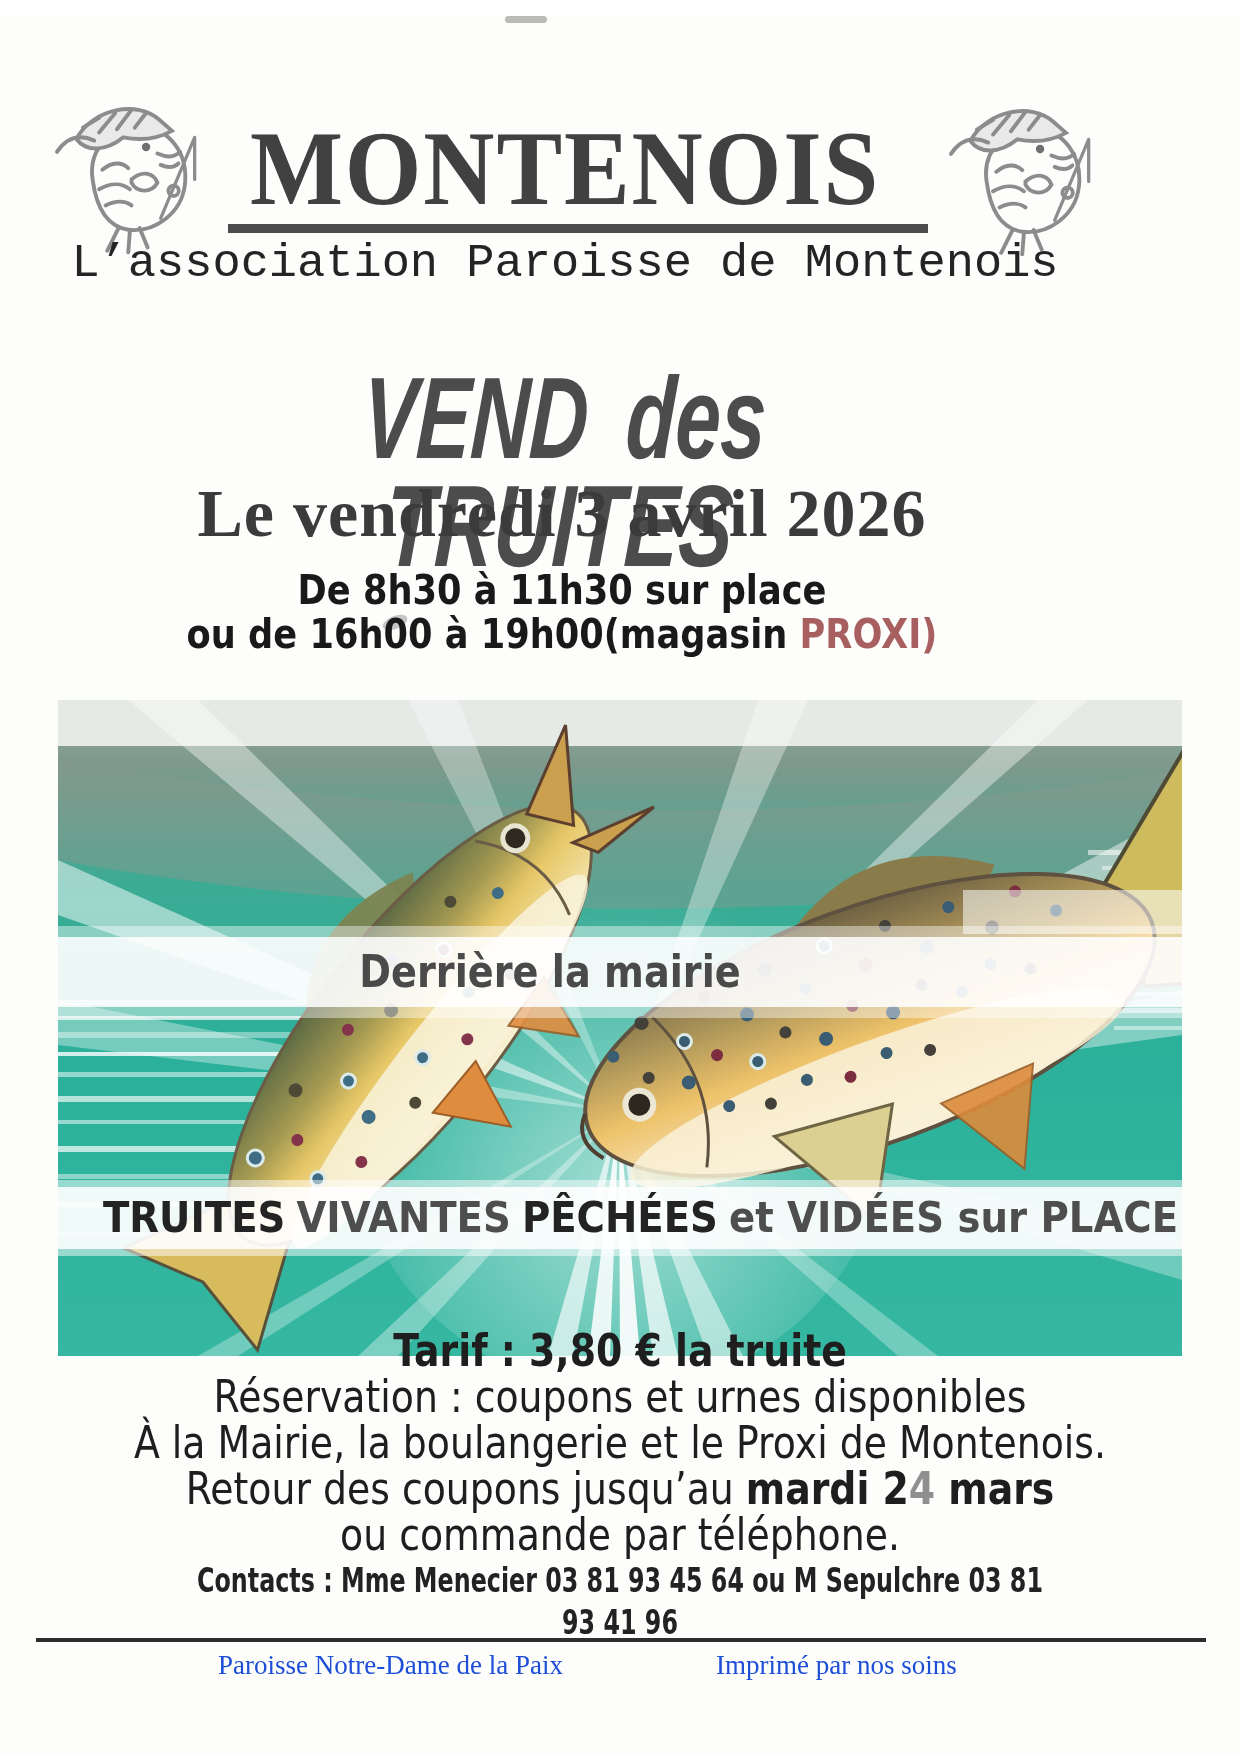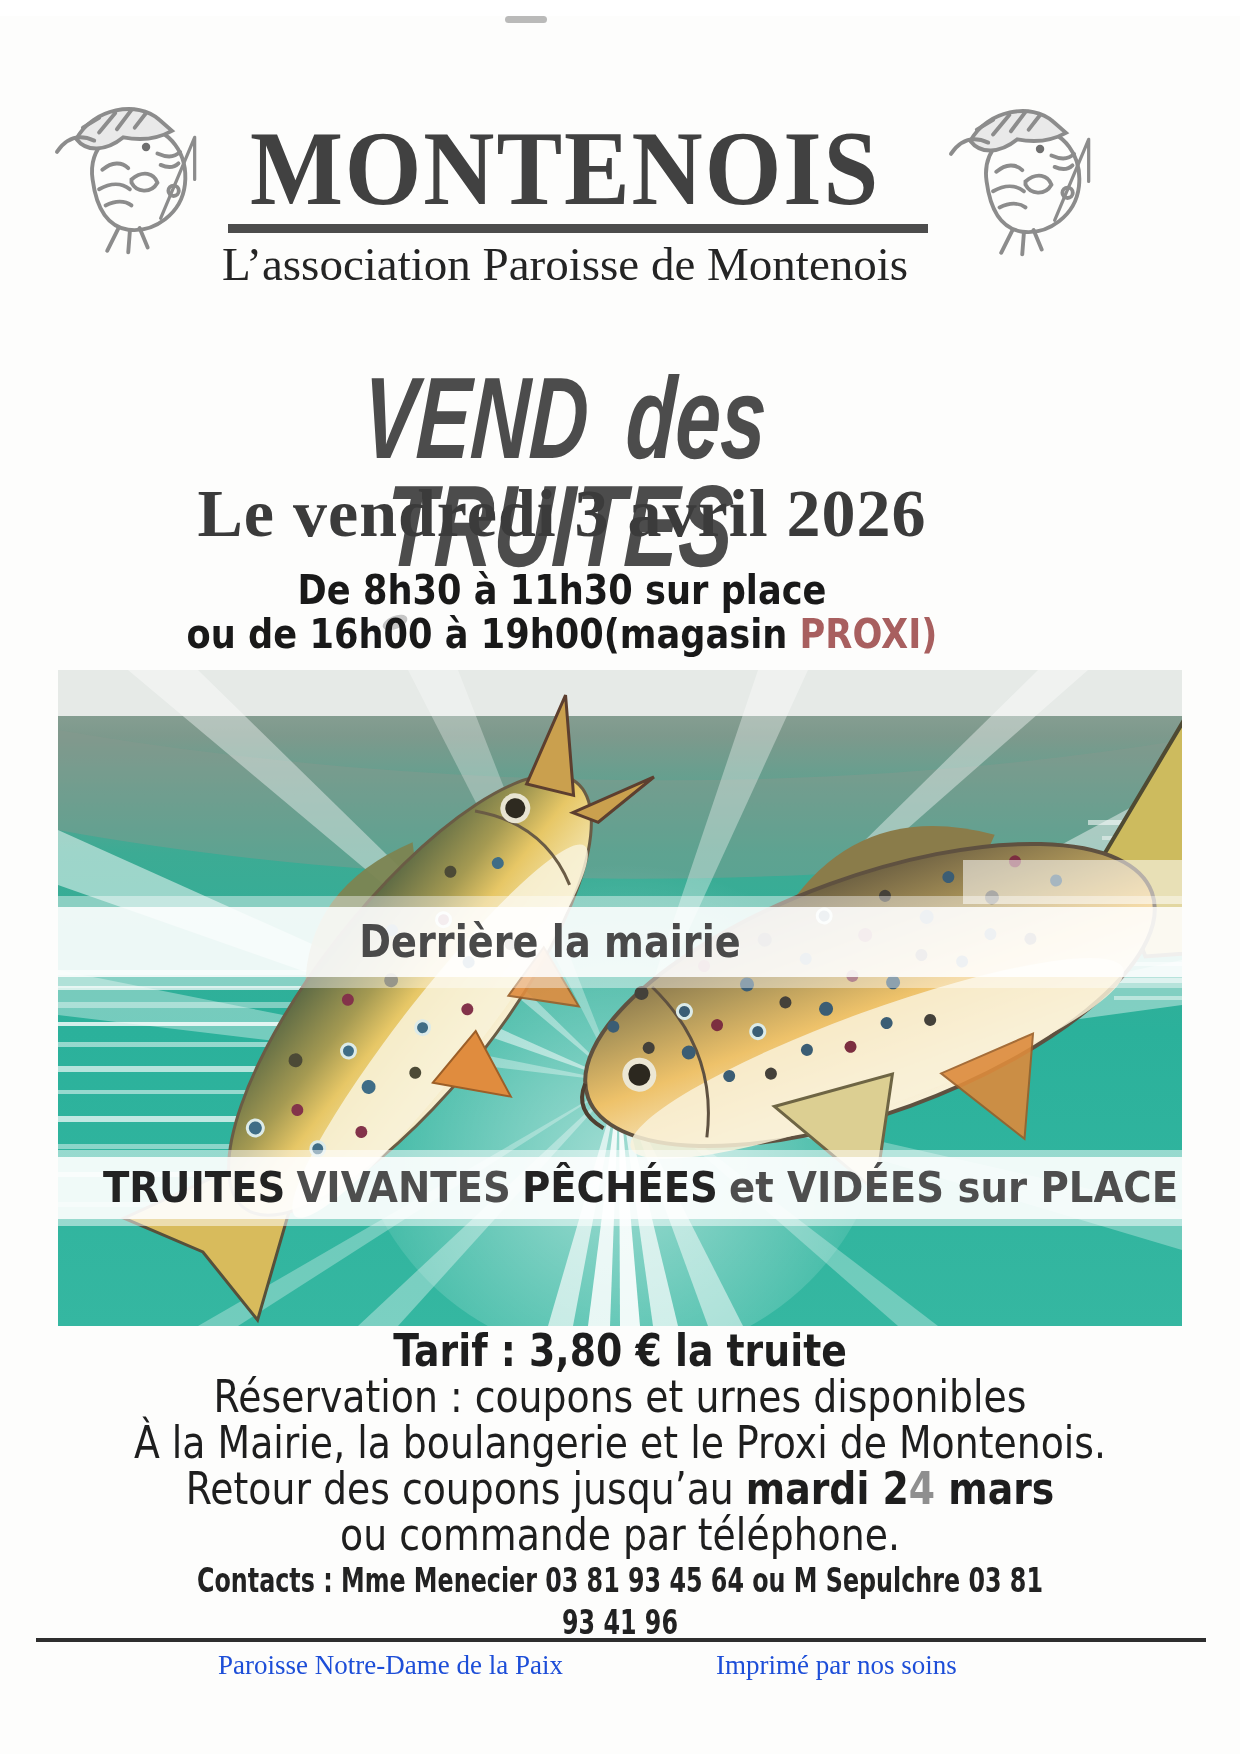--- a/index.html
+++ b/index.html
@@ -14,36 +14,36 @@
 
   
   .logo{width:162px;height:170px;}
   .logo-left{left:44px;top:72px;}
   .logo-right{left:938px;top:74px;}
   .title{left:0;top:98px;width:1130px;text-align:center;
          font-family:"Liberation Serif",serif;font-weight:700;font-size:106px;line-height:110px;
          letter-spacing:2px;color:#414141;transform:scaleX(.93);transform-origin:50% 50%;}
   .title-underline{left:228px;top:208px;width:700px;height:9px;background:#4c4c4c;}
   .subtitle{left:0;top:220px;width:1130px;text-align:center;
-            font-family:Liberation Serif, serif;font-size:47px;line-height:56px;color:#242424;}
+            font-family:Liberation Mono, monospace;font-size:47px;line-height:56px;color:#242424;}
 
   
   .headline{left:0;top:348px;width:1124px;text-align:center;
             font-family:"Liberation Sans",sans-serif;font-style:italic;font-weight:700;
             font-size:116px;line-height:108px;color:#4c4c4c;word-spacing:22px;
             transform:scaleX(.70) skewX(-4deg);transform-origin:50% 50%;}
   .date-line{left:0;top:456px;width:1124px;text-align:center;
              font-family:"Liberation Serif",serif;font-weight:700;font-size:68px;line-height:82px;
              letter-spacing:1px;color:#3b3b3b;}
   .schedule{left:0;top:552px;width:1124px;text-align:center;font-weight:700;font-size:40px;
             line-height:44px;color:#191919;transform:scaleX(.88);transform-origin:50% 50%;}
   .proxi{font-weight:700;}
 
   
-  .illu{left:58px;top:654px;width:1124px;height:656px;}
+  .illu{left:58px;top:684px;width:1124px;height:656px;}
   .illu svg{position:absolute;left:0;top:0;width:100%;height:100%;}
   .band{left:0;width:1124px;background:rgba(255,255,255,.42);}
   .band-core{left:0;width:1124px;background:rgba(255,255,255,.85);}
   .band1-outer{top:226px;height:92px;}
   .band1-core{top:237px;height:70px;}
   .band1-text{left:0;top:238px;width:1124px;text-align:center;font-weight:700;font-size:45px;
               line-height:68px;color:#4a4a4a;transform:translateX(-70px) scaleX(.85);
               transform-origin:50% 50%;}
   .band2-outer{top:480px;height:76px;background:rgba(255,255,255,.5);}
   .band2-core{top:487px;height:62px;}

